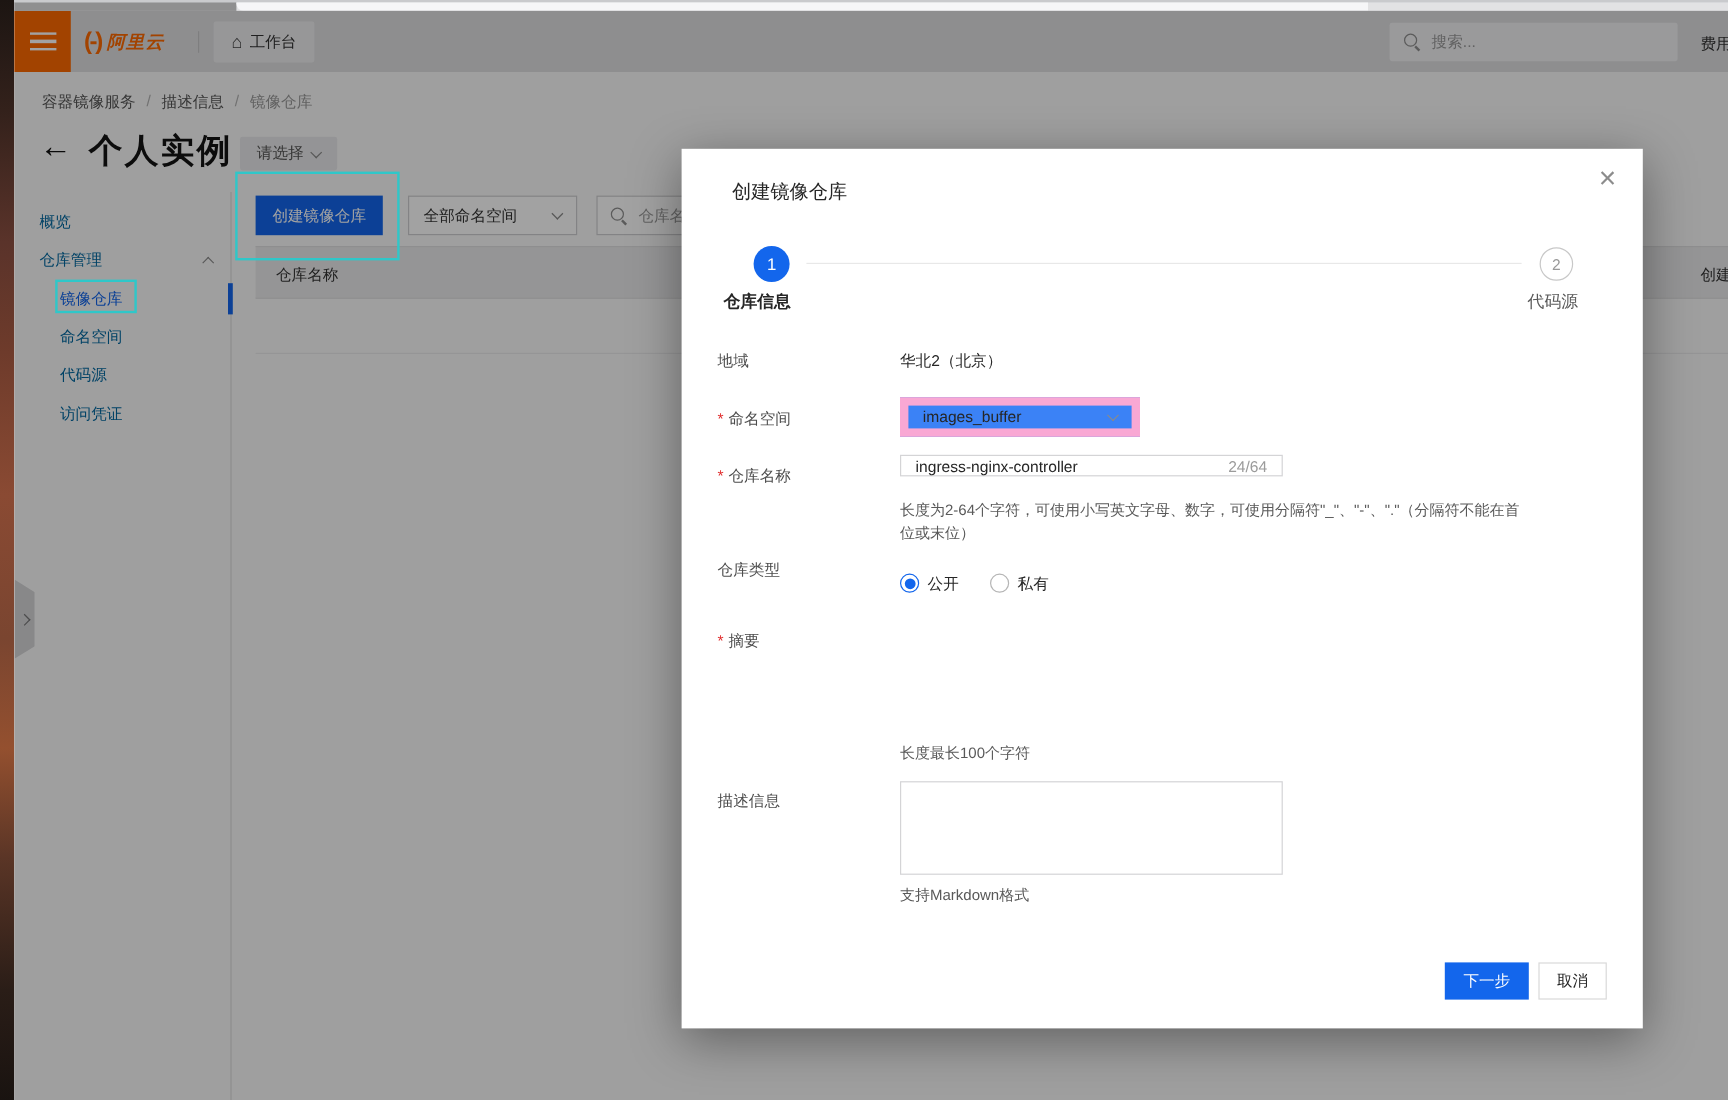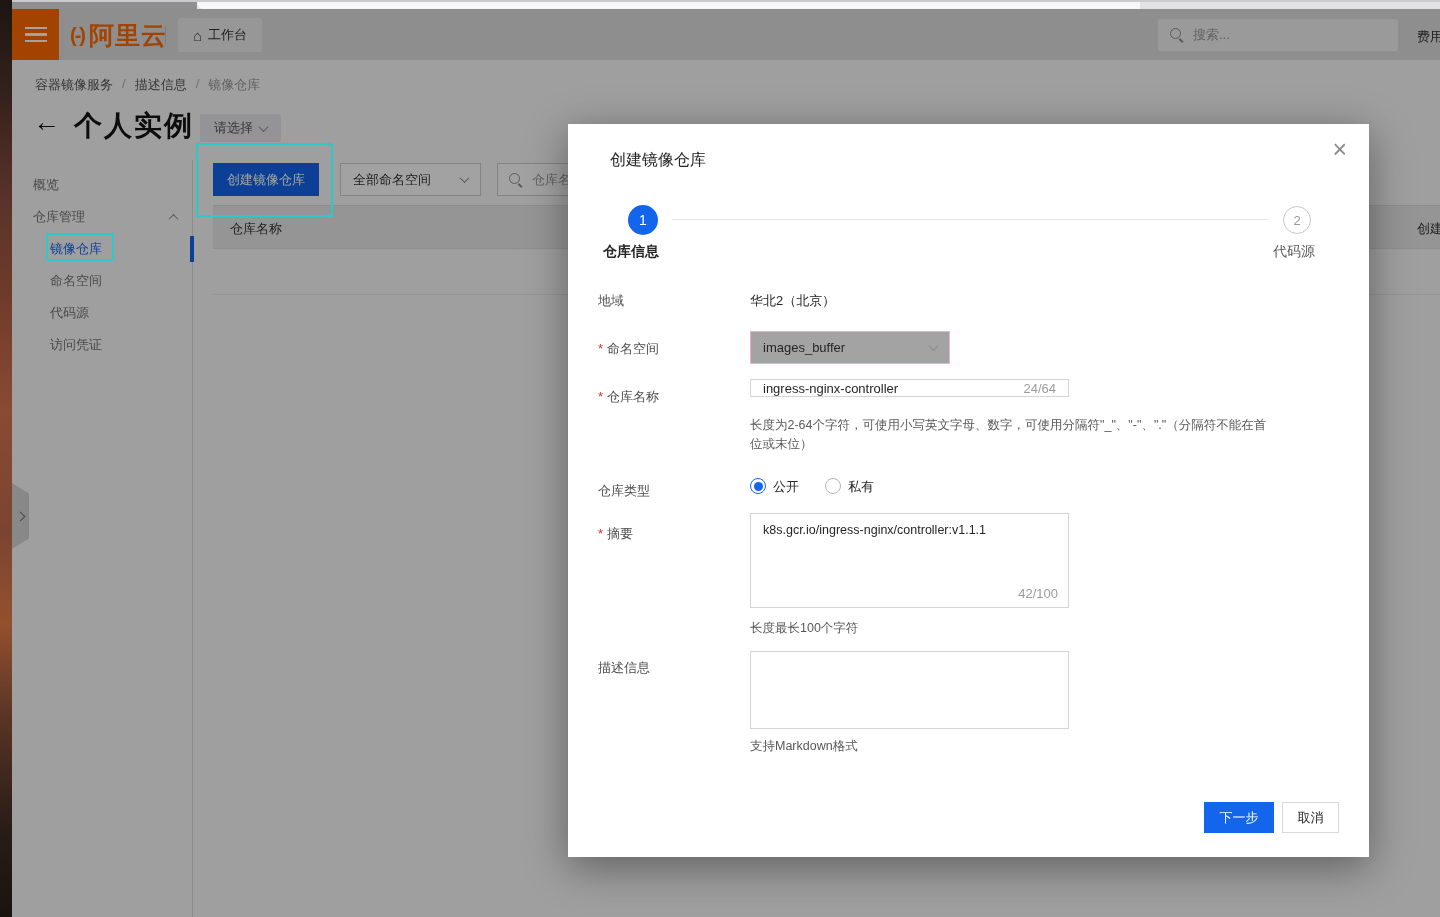--- a/index.html
+++ b/index.html
@@ -19,37 +19,37 @@
   .ts-tab  { left:197px; top:2px; width:943px; height:7px; z-index:4; background:#f6f6f8; border-bottom-left-radius:6px; }
 
   
   .page-bg { left:12px; top:9px; right:0; bottom:0; background:#fbfbfb; z-index:2; }
 
   .hdr { left:12px; right:0; top:9px; height:51px; background:#e0e0e2; z-index:2; }
   .burger { left:12px; top:9px; width:47px; height:51px; background:#FF6A00; display:flex; flex-direction:column; align-items:center; justify-content:center; gap:4px; z-index:2; }
   .burger i { display:block; width:22px; height:2.5px; background:#fff; }
   .logo { left:70px; top:23px; height:24px; display:flex; align-items:center; gap:5px; color:#FF6A00; font-weight:bold; z-index:2; }
   .logo .mark { font-size:20px; letter-spacing:-2px; }
-  .logo .txt { font-size:25px; letter-spacing:1px; }
+  .logo .txt { font-size:15px; letter-spacing:1px;font-style:italic; }
   .hdr-div { left:165px; top:26px; width:1px; height:18px; background:#c6c6c8; z-index:2; }
   .workbench { left:178px; top:18px; width:84px; height:34px; background:#eeeef0; border-radius:2px; display:flex; align-items:center; justify-content:center; gap:6px; font-size:13px; color:#333; z-index:2; }
   .home-g { font-size:15px; color:#444; line-height:1; }
   .hdr-search { left:1158px; top:19px; width:240px; height:32px; background:#f2f2f4; border-radius:2px; display:flex; align-items:center; padding-left:12px; gap:9px; z-index:2; }
   .hdr-search .ph { font-size:13px; color:#9a9a9a; }
   .fee { left:1417px; top:28px; font-size:13px; color:#333; z-index:2; white-space:nowrap; }
 
   .crumbs { left:35px; top:76px; display:flex; gap:9px; font-size:13px; color:#555; z-index:2;text-align:center; }
   .crumbs .sep { color:#b3b3b3; }
   .crumbs .cur { color:#999; }
 
   .back-arrow { left:33px; top:109px; font-size:27px; color:#111; z-index:2; line-height:1; }
   .page-title { left:74px; top:107px; font-size:28px; font-weight:700; color:#141414; z-index:2; letter-spacing:2px; }
   .inst-select { left:200px; top:114px; width:81px; height:28px; background:#eaeaec; border-radius:2px; display:flex; align-items:center; justify-content:center; gap:7px; font-size:13px; color:#555; z-index:2; }
 
-  .nav { font-size:13px; color:#737373; z-index:2; white-space:nowrap; }
+  .nav { font-size:13px; color:#0369a1; z-index:2; white-space:nowrap; }
   .nav.active { color:#1366EC; }
   .vdivider { left:192px; top:160px; width:1px; height:757px; background:#dcdcde; z-index:2; }
   .active-bar { left:190px; top:236px; width:4px; height:26px; background:#1366EC; z-index:2; }
 
   .btn-create { left:213px; top:163px; width:106px; height:33px; background:#1366EC; color:#fff; font-size:13px; display:flex; align-items:center; justify-content:center; z-index:2; }
   .sel-ns { left:340px; top:163px; width:141px; height:33px; background:#fff; border:1px solid #cfcfd1; display:flex; align-items:center; justify-content:space-between; padding:0 12px; font-size:13px; color:#333; z-index:2; }
   .search-repo { left:497px; top:163px; width:218px; height:33px; background:#fff; border:1px solid #cfcfd1; display:flex; align-items:center; padding-left:11px; gap:9px; font-size:13px; color:#999; z-index:2; }
 
   .thead { left:213px; top:205px; width:1227px; height:44px; background:#ebebed; border-top:1px solid #e0e0e2; border-bottom:1px solid #e0e0e2; z-index:2; }
   .th1 { position:absolute; left:17px; top:14px; font-size:13px; color:#333; }
@@ -73,21 +73,21 @@
   .s-circle1 { left:60px; top:81px; width:30px; height:30px; border-radius:50%; background:#1366EC; color:#fff; font-size:14px; display:flex; align-items:center; justify-content:center; }
   .s-line { left:104px; top:95px; width:596px; height:1px; background:#e8e8e8; }
   .s-circle2 { left:715px; top:82px; width:28px; height:28px; border-radius:50%; background:#fff; border:1px solid #c8c8c8; color:#999; font-size:13px; display:flex; align-items:center; justify-content:center; }
   .s-label1 { left:35px; top:119px; font-size:14px; font-weight:bold; color:#262626; }
   .s-label2 { left:705px; top:119px; font-size:14px; color:#595959; }
 
   .flabel { left:30px; width:105px; text-align:left; font-size:13px; color:#4c4c4c; white-space:nowrap; }
   .req { color:#e02d2d; margin-right:4px; font-size:13px; }
   .fval { font-size:13px; color:#262626; }
 
-  .ns-select { left:182px; top:207px; width:200px; height:33px; border:1px solid #f9a8d4; display:flex; align-items:center; justify-content:space-between; padding:0 12px; font-size:13px; color:#262626; background:#a3a3a3; }
+  .ns-select { left:182px; top:207px; width:200px; height:33px; border:7px solid #f9a8d4; display:flex; align-items:center; justify-content:space-between; padding:0 12px; font-size:13px; color:#262626; background:#3b82f6; }
   .name-input { left:182px; top:255px; width:319px; height:18px; border:1px solid #d4d4d6; display:flex; align-items:center; justify-content:space-between; padding:0 12px; font-size:13px; color:#262626; background:#fff; }
   .counter { color:#9b9b9b; font-size:13px; }
   .hint { font-size:12.5px; color:#595959; line-height:18.5px; }
   .hint1 { left:182px; top:292px; width:528px; }
   .hint2 { left:182px; top:495px; }
   .hint3 { left:182px; top:613px; }
 
   .radio-group { left:182px; top:354px; display:flex; align-items:center; gap:26px; }
   .radio-opt { display:flex; align-items:flex-start; gap:7px; font-size:13px; color:#262626; }
   .rad { width:16px; height:16px; border:1px solid #b5b5b5; border-radius:50%; background:#fff; position:relative; }
@@ -214,37 +214,33 @@
       <span class="chev down"></span>
     </div>
 
     <div class="abs flabel" style="top:264px;"><span class="req">*</span><span>仓库名称</span></div>
     <div class="abs name-input">
       <span>ingress-nginx-controller</span>
       <span class="counter">24/64</span>
     </div>
     <div class="abs hint hint1">长度为2-64个字符，可使用小写英文字母、数字，可使用分隔符"_"、"-"、"."（分隔符不能在首位或末位）</div>
 
-    <div class="abs flabel" style="top:358px;">仓库类型</div>
+    <div class="abs flabel" style="top:342px;">仓库类型</div>
     <div class="abs radio-group">
       <span class="radio-opt">
         <span class="rad sel"></span>
         <span>公开</span>
       </span>
       <span class="radio-opt">
         <span class="rad"></span>
         <span>私有</span>
       </span>
     </div>
 
     <div class="abs flabel" style="top:401px;"><span class="req">*</span><span>摘要</span></div>
-    <div class="abs sum-area">
-      <span class="sum-text">k8s.gcr.io/ingress-nginx/controller:v1.1.1</span>
-      <span class="counter sum-counter">42/100</span>
-    </div>
     <div class="abs hint hint2">长度最长100个字符</div>
 
     <div class="abs flabel" style="top:535px;">描述信息</div>
     <div class="abs desc-area"></div>
     <div class="abs hint hint3">支持Markdown格式</div>
 
     <div class="abs btn-next">下一步</div>
     <div class="abs btn-cancel">取消</div>
   </div>
 

